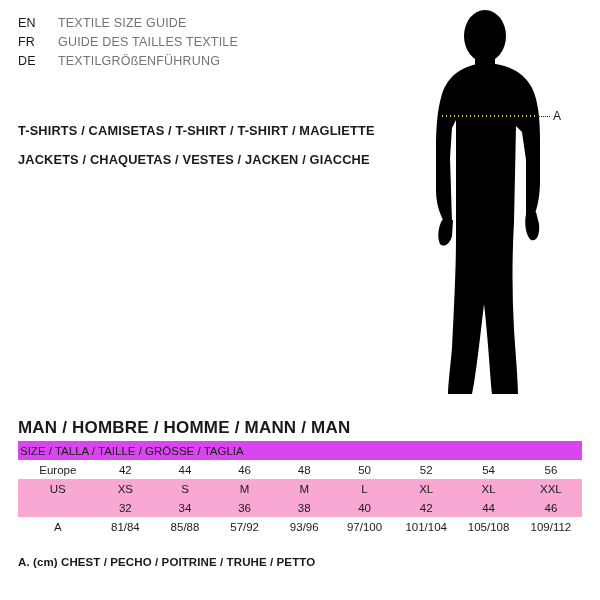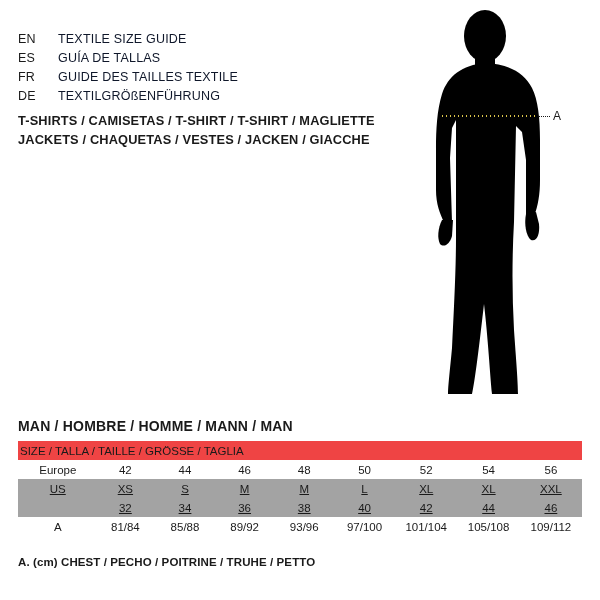--- a/index.html
+++ b/index.html
@@ -35,38 +35,38 @@
     font-size: 12.5px;
     letter-spacing: .2px;
   }
   .lang-code {
     width: 40px;
     flex: 0 0 40px;
     color: #1a1a1a;
   }
   .lang-text {
     flex: 1;
-    color: #0f172a;
-    margin-top: 16px;
+    color: #737373;
   }
 
   
   .cat-block {
     position: absolute;
     left: 18px;
     top: 111px;
     width: 400px;
   }
   .cat-line {
     font-size: 12.8px;
     font-weight: bold;
     line-height: 19px;
     letter-spacing: .15px;
     color: #1a1a1a;
     white-space: nowrap;
+    margin-top: 10px;
   }
 
   
   .figure-wrap {
     position: absolute;
     left: 390px;
     top: 8px;
     width: 200px;
     height: 400px;
   }
@@ -88,48 +88,47 @@
     width: 12px;
     height: 0;
     border-top: 1.5px dotted #1a1a1a;
   }
 
   
   .man-title {
     position: absolute;
     left: 18px;
     top: 418px;
-    font-size: 14px;
+    font-size: 17px;
     font-weight: bold;
     letter-spacing: .2px;
     color: #1a1a1a;
   }
 
   table.size-table {
     position: absolute;
     left: 18px;
     top: 441px;
     width: 564px;
     border-collapse: collapse;
     font-size: 11.5px;
     color: #1a1a1a;
   }
   table.size-table td {
     padding: 0;
     height: 19px;
     vertical-align: middle;
   }
   .row-head td {
-    background: #ef4444;
+    background: #d946ef;
     font-weight: normal;
     margin-left: 12px;
   }
   .row-shade td {
-    background: #a3a3a3;
-    text-decoration: underline;
+    background: #f9a8d4;
   }
   .row-plain td {
     background: #ffffff;
   }
   .col-label {
     width: 86px;
     padding-left: 2px !important;
     text-align: center;
   }
   .cell {
@@ -153,24 +152,20 @@
 </style>
 </head>
 <body>
 
 <div class="page">
 
   <div class="lang-block">
     <div class="lang-row">
       <span class="lang-code">EN</span>
       <span class="lang-text">TEXTILE SIZE GUIDE</span>
-    </div>
-    <div class="lang-row">
-      <span class="lang-code">ES</span>
-      <span class="lang-text">GUÍA DE TALLAS</span>
     </div>
     <div class="lang-row">
       <span class="lang-code">FR</span>
       <span class="lang-text">GUIDE DES TAILLES TEXTILE</span>
     </div>
     <div class="lang-row">
       <span class="lang-code">DE</span>
       <span class="lang-text">TEXTILGRÖßENFÜHRUNG</span>
     </div>
   </div>
@@ -266,21 +261,21 @@
         <td class="cell">40</td>
         <td class="cell">42</td>
         <td class="cell">44</td>
         <td class="cell">46</td>
       </tr>
 
       <tr class="row-plain">
         <td class="col-label">A</td>
         <td class="cell">81/84</td>
         <td class="cell">85/88</td>
-        <td class="cell">89/92</td>
+        <td class="cell">57/92</td>
         <td class="cell">93/96</td>
         <td class="cell">97/100</td>
         <td class="cell">101/104</td>
         <td class="cell">105/108</td>
         <td class="cell">109/112</td>
       </tr>
     </tbody>
   </table>
 
   <div class="footnote">A. (cm) CHEST / PECHO / POITRINE / TRUHE / PETTO</div>

